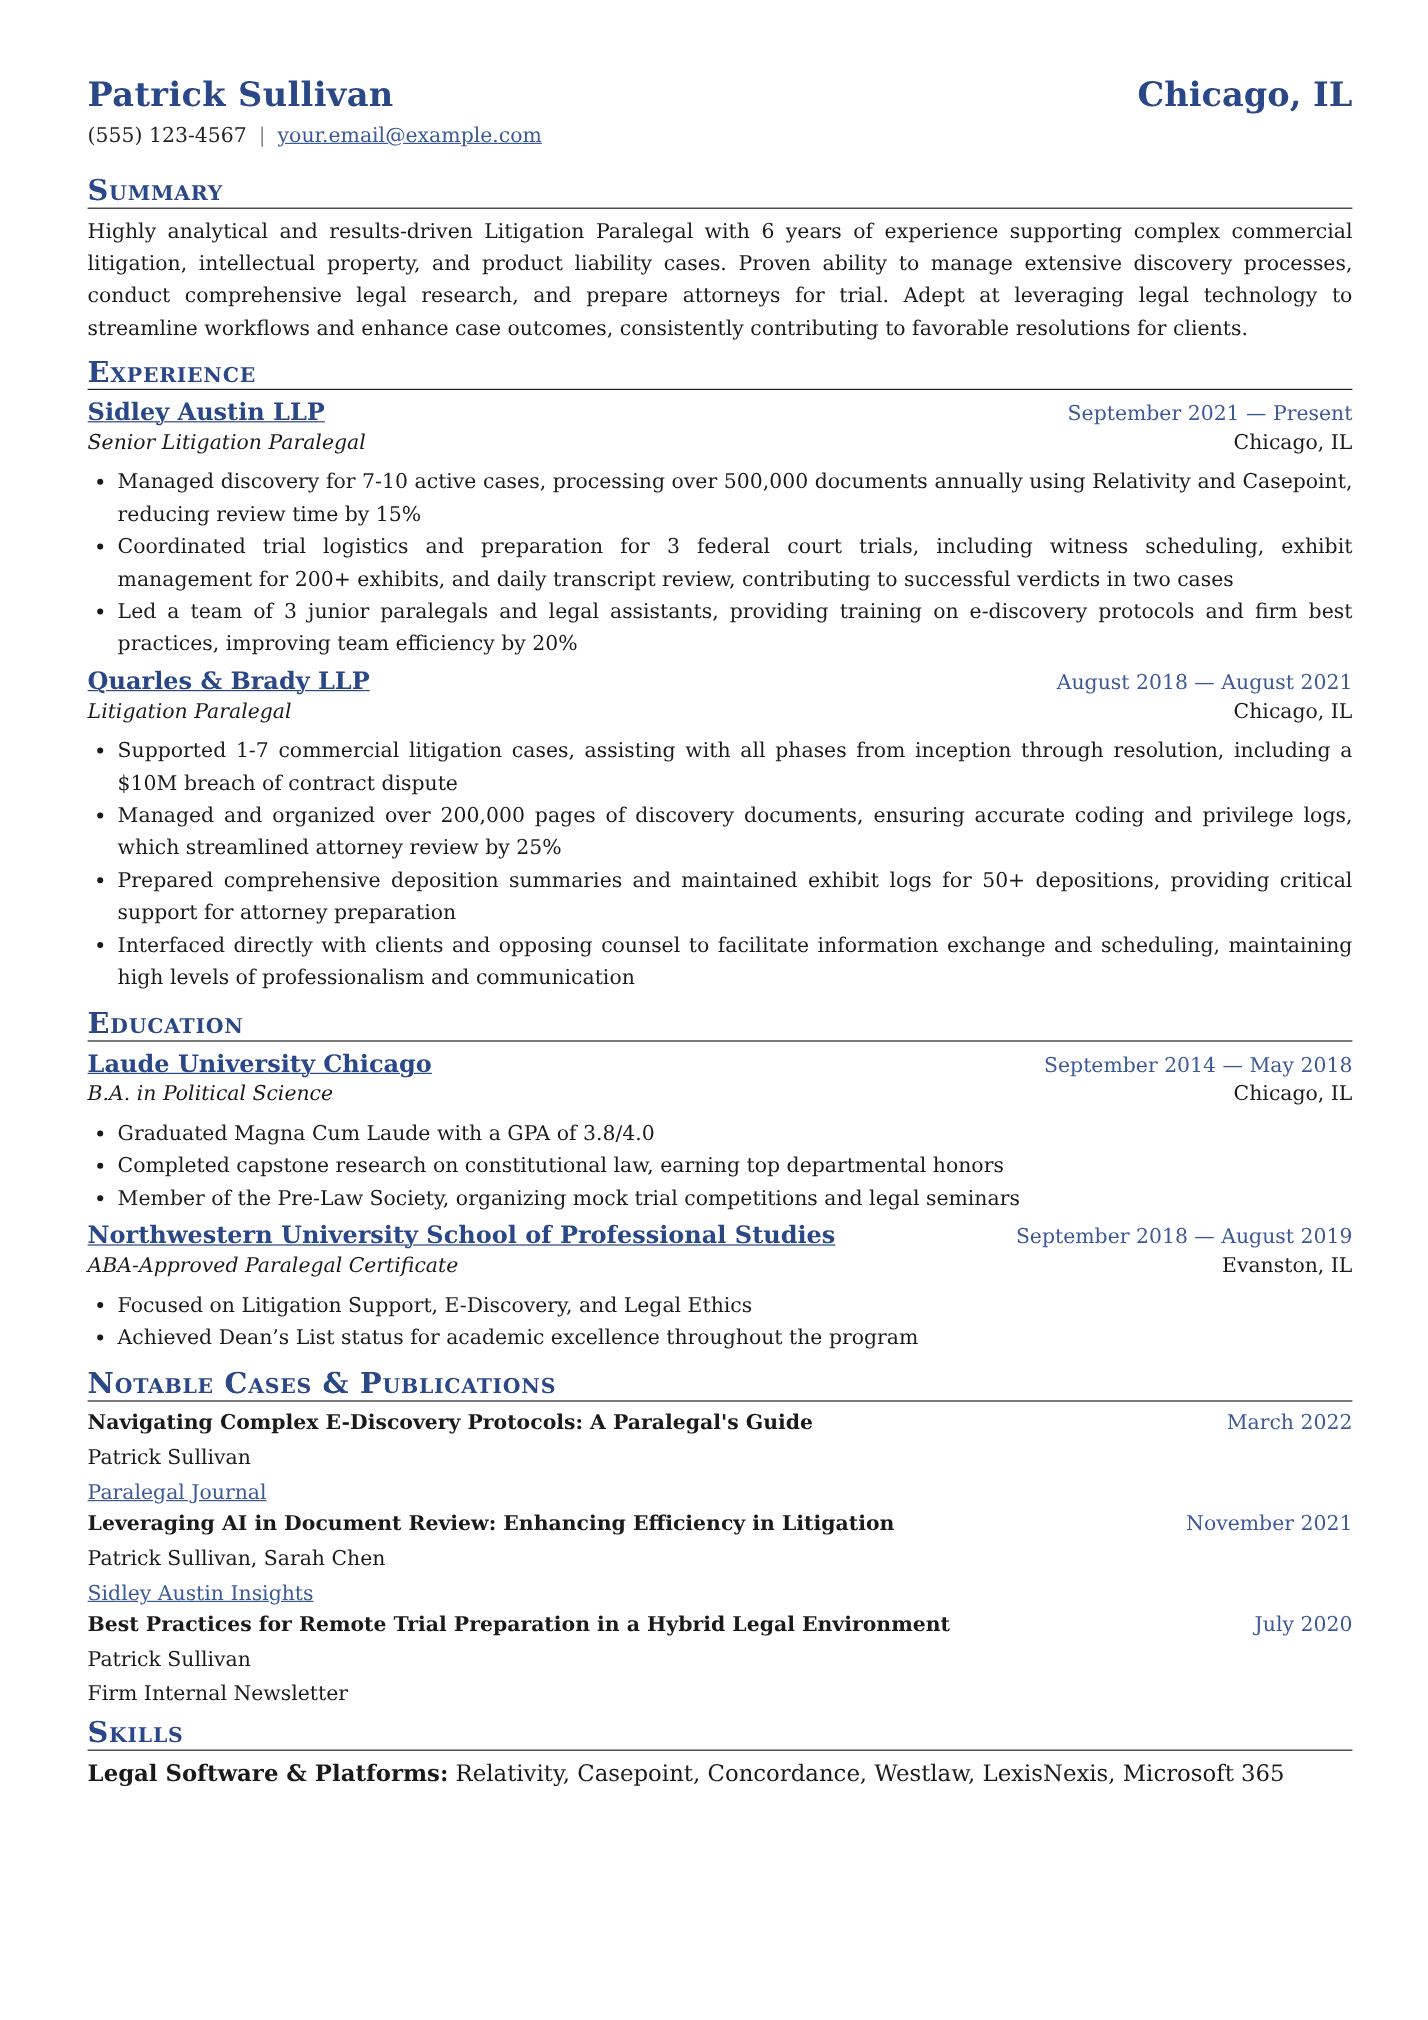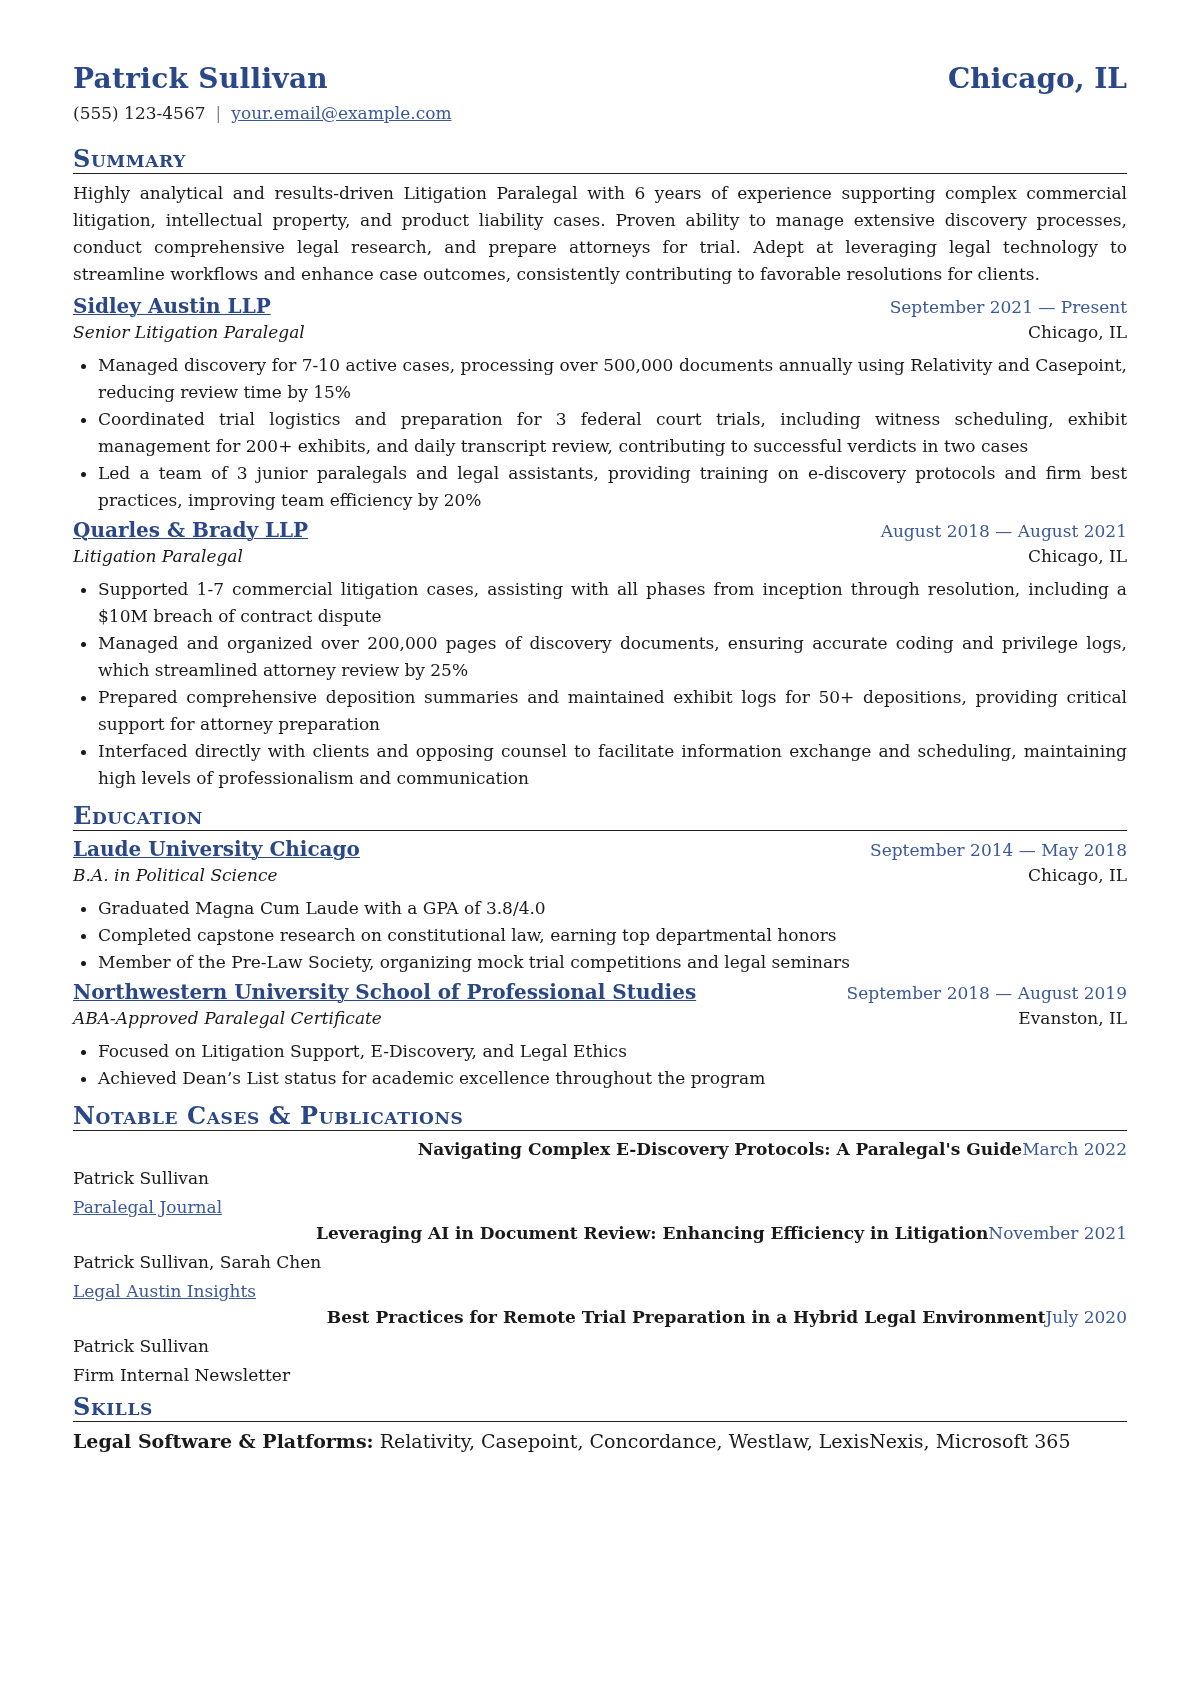--- a/index.html
+++ b/index.html
@@ -21,21 +21,21 @@
     line-height: 28px;
   }
   .summary { font-size: 17px; line-height: 27px; text-align: justify; margin-top: 6px; }
   .entry-head { display: flex; justify-content: space-between; align-items: baseline; margin-top: 4px; }
   .org { font-size: 20px; font-weight: bold; color: #2a4787; text-decoration: underline; text-decoration-thickness: 1px; }
   .date { font-size: 17px; color: #3b5998; }
   .entry-sub { display: flex; justify-content: space-between; align-items: baseline; margin-top: 4px; font-size: 17px; }
   .role { font-style: italic; }
   ul.bullets { margin: 10px 0 0 0; padding-left: 25px; font-size: 17px; line-height: 27px; text-align: justify; }
   ul.bullets li { margin: 0; }
-  .pub-head { display: flex; justify-content: flex-end; align-items: baseline; margin-top: 6px; }
+  .pub-head { display: flex; justify-content: space-between; align-items: baseline; margin-top: 6px; }
   .pub-title { font-size: 17px; font-weight: bold; }
   .pub-line { font-size: 17px; margin-top: 9px; }
   .pub-link { color: #3b5998; text-decoration: underline; }
   .skills { font-size: 19px; margin-top: 8px; }
   .skills b { font-weight: bold; }
 </style>
 </head>
 <body>
 
 <div class="page">
@@ -44,20 +44,21 @@
     <div class="name">Patrick Sullivan</div>
     <div class="location">Chicago, IL</div>
   </div>
   <div class="contact">
     <span>(555) 123-4567</span><span class="sep">|</span><a>your.email@example.com</a>
   </div>
 
   <div class="section-title" style="margin-top:22px;">Summary</div>
   <div class="summary">Highly analytical and results-driven Litigation Paralegal with 6 years of experience supporting complex commercial litigation, intellectual property, and product liability cases. Proven ability to manage extensive discovery processes, conduct comprehensive legal research, and prepare attorneys for trial. Adept at leveraging legal technology to streamline workflows and enhance case outcomes, consistently contributing to favorable resolutions for clients.</div>
 
+  <div class="section-title" style="margin-top:8px;">Experience</div>
 
   <div>
     <div class="entry-head" style="margin-top:6px;">
       <a class="org">Sidley Austin LLP</a>
       <span class="date">September 2021 — Present</span>
     </div>
     <div class="entry-sub">
       <span class="role">Senior Litigation Paralegal</span>
       <span>Chicago, IL</span>
     </div>
@@ -128,21 +129,21 @@
     <div class="pub-line">Patrick Sullivan</div>
     <div class="pub-line"><a class="pub-link">Paralegal Journal</a></div>
   </div>
 
   <div>
     <div class="pub-head">
       <span class="pub-title">Leveraging AI in Document Review: Enhancing Efficiency in Litigation</span>
       <span class="date">November 2021</span>
     </div>
     <div class="pub-line">Patrick Sullivan, Sarah Chen</div>
-    <div class="pub-line"><a class="pub-link">Legal Austin Insights</a></div>
+    <div class="pub-line"><a class="pub-link">Sidley Austin Insights</a></div>
   </div>
 
   <div>
     <div class="pub-head">
       <span class="pub-title">Best Practices for Remote Trial Preparation in a Hybrid Legal Environment</span>
       <span class="date">July 2020</span>
     </div>
     <div class="pub-line">Patrick Sullivan</div>
     <div class="pub-line">Firm Internal Newsletter</div>
   </div>

